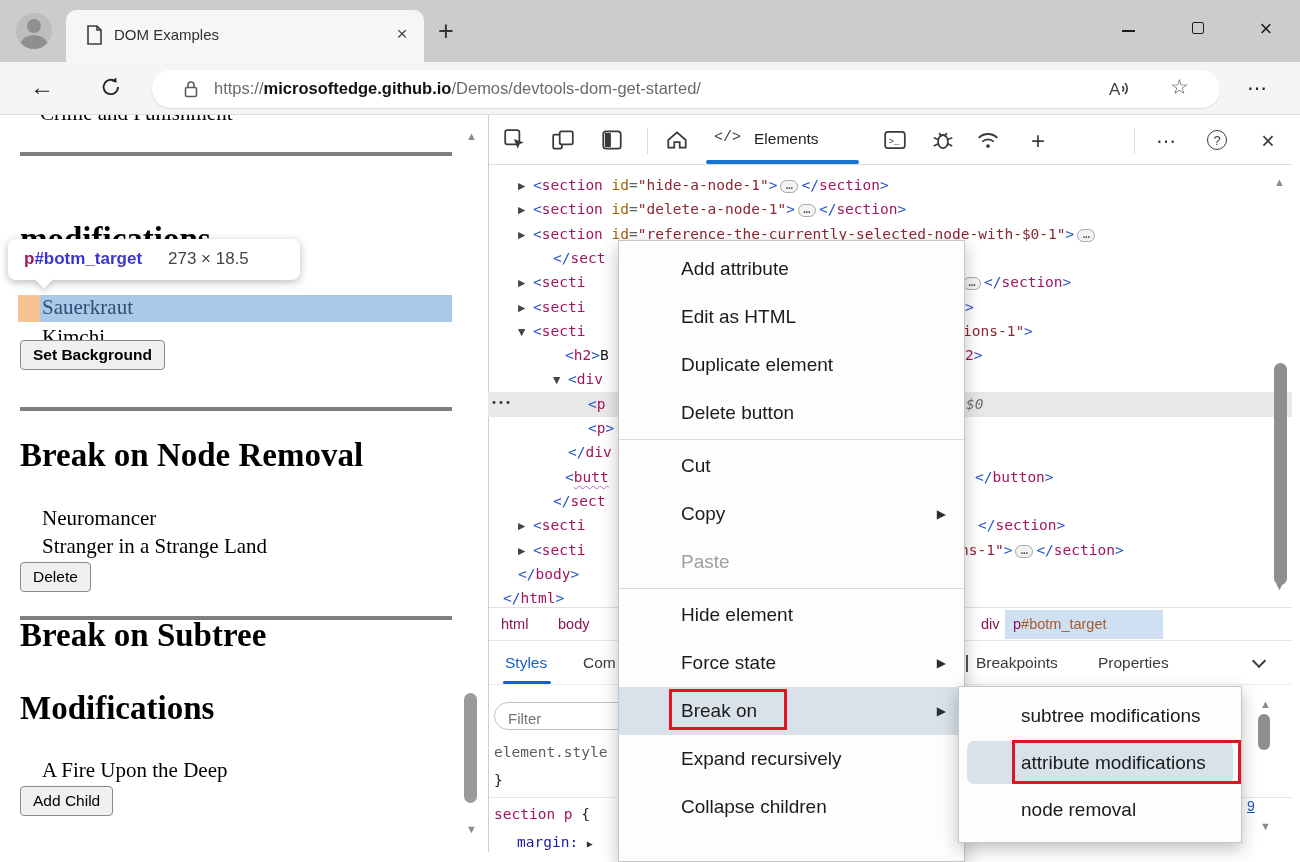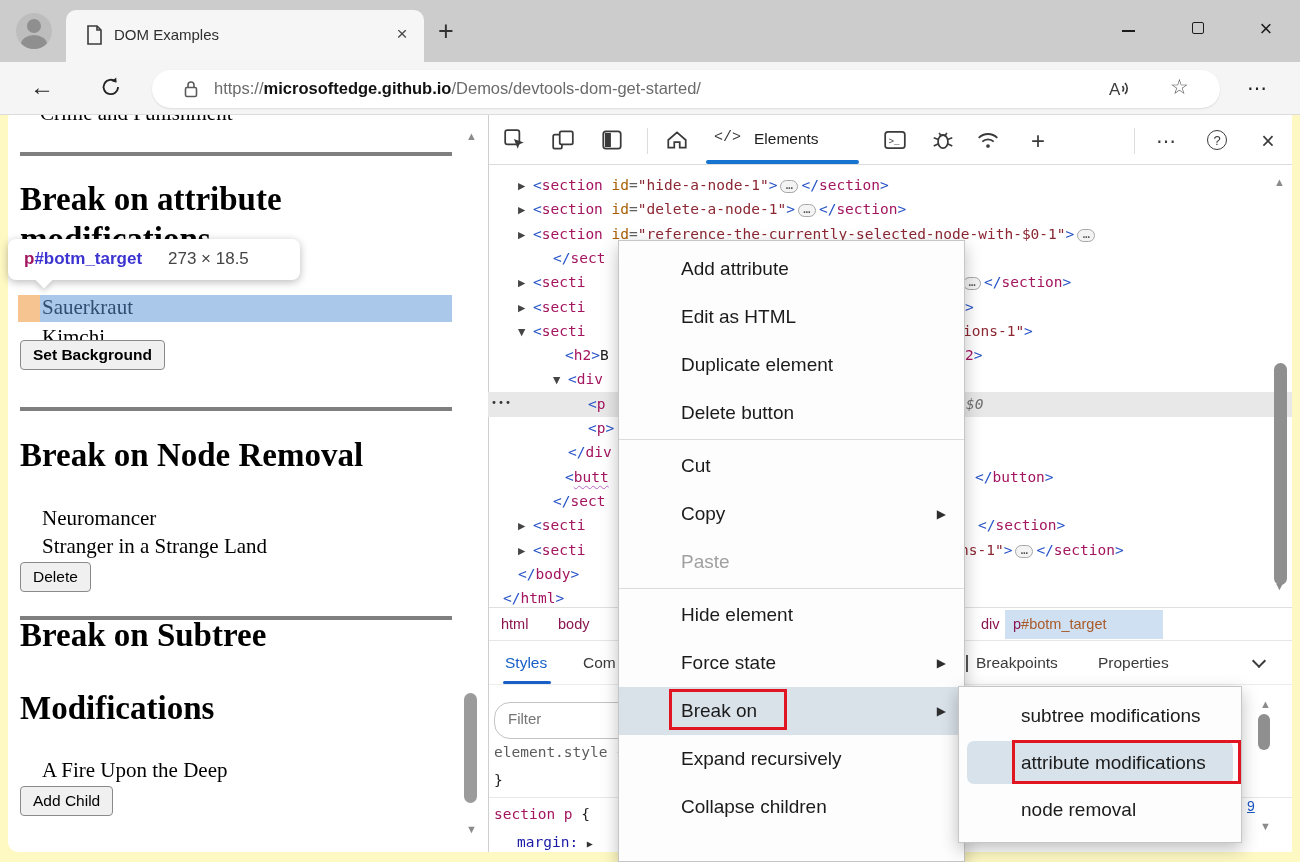--- a/index.html
+++ b/index.html
@@ -1,19 +1,19 @@
 <!DOCTYPE html>
 <html><head>
 <meta charset="utf-8">
 <style>
   * { margin:0; padding:0; box-sizing:border-box; }
   html,body { background:#888; }
   .screen {
     position:relative; width:1300px; height:862px; overflow:hidden;
-    background:#fef9c3; font-family:"Liberation Sans", sans-serif;
+    background:#ffffff; font-family:"Liberation Sans", sans-serif;
   }
   
   .titlebar { position:absolute; left:0; top:0; width:1300px; height:62px; background:#cccccc; }
   .avatar { position:absolute; left:16px; top:13px; width:36px; height:36px; border-radius:50%; background:#bdbdbd; overflow:hidden; }
   .avatar .head { position:absolute; left:11px; top:6px; width:14px; height:14px; border-radius:50%; background:#8f8f8f; }
   .avatar .body { position:absolute; left:5px; top:22px; width:26px; height:18px; border-radius:50%; background:#8f8f8f; }
   .tab { position:absolute; left:66px; top:10px; width:358px; height:52px; background:#f6f6f6; border-radius:10px 10px 0 0; }
   .tab .favicon { position:absolute; left:20px; top:15px; }
   .tab .title { position:absolute; left:48px; top:16px; font-size:15px; color:#303030; }
   .tab .close { position:absolute; left:325px; top:13px; font-size:19px; color:#4c4c4c; width:22px; text-align:center; cursor:default; }
@@ -85,21 +85,21 @@
   .crumb { position:absolute; top:0; color:#8a1550; }
   .crumb-chip { position:absolute; left:516px; top:2px; width:158px; height:29px; background:#cfe0f3; line-height:29px; padding-left:8px; }
   .crumb-chip .tg { color:#8a1550; } .crumb-chip .cid { color:#a85a28; }
   .paneltabs { position:absolute; left:489px; top:640px; width:803px; height:44px; background:#fff; border-top:1px solid #e6e6e6; font-size:15.5px; line-height:44px; color:#3b3b3b; }
   .ptab { position:absolute; top:0; }
   .ptab.active { color:#1860c8; }
   .ptab-underline { position:absolute; left:14px; top:40px; width:48px; height:3px; background:#1860c8; border-radius:2px; }
   .ptab-cut { position:absolute; left:477px; top:14px; width:2px; height:17px; background:#555; }
   .ptab-chevron { position:absolute; left:765px; top:15px; width:10px; height:10px; border-right:2px solid #3b3b3b; border-bottom:2px solid #3b3b3b; transform:rotate(45deg); }
   .filterrow { position:absolute; left:489px; top:684px; width:803px; height:56px; background:#fff; border-top:1px solid #ececec; }
-  .filter-input { position:absolute; left:5px; top:17px; width:142px; height:37px; border:1px solid #c3c3c3; border-radius:16px; font-size:15px; color:#757575; line-height:31px; padding-left:13px; background:#fff; }
+  .filter-input { position:absolute; left:5px; top:17px; width:142px; height:28px; border:1px solid #c3c3c3; border-radius:16px; font-size:15px; color:#757575; line-height:31px; padding-left:13px; background:#fff; }
   .stylespane { position:absolute; left:489px; top:740px; width:803px; height:112px; background:#fff; font-family:"DejaVu Sans Mono","Liberation Mono",monospace; font-size:14.5px; color:#222; }
   .css-line { position:absolute; white-space:nowrap; }
   .css-gray { color:#5c5c5c; }
   .css-sel { color:#a3155f; }
   .css-prop { color:#1a1aa6; }
   .css-sep { position:absolute; left:0; top:57px; width:803px; height:1px; background:#e8e8e8; }
   .css-link { position:absolute; left:758px; top:58px; font-family:"Liberation Sans",sans-serif; font-size:14px; color:#1a56c4; text-decoration:underline; }
   .sty-scroll-up { position:absolute; left:1260px; top:698px; font-size:11px; color:#8b8b8b; }
   .sty-scroll-thumb { position:absolute; left:1258px; top:714px; width:12px; height:36px; background:#8f8f8f; border-radius:6px; }
   .sty-scroll-down { position:absolute; left:1260px; top:820px; font-size:11px; color:#8b8b8b; }
@@ -169,21 +169,20 @@
           </svg>
       </span>
       <span class="omni-star">☆</span>
     </div>
     <span class="nav-more">⋯</span>
   </div>
 
   <div class="page-panel">
     <div class="page-clipped serif">Crime and Punishment</div>
     <div class="page-hr" style="top:37px;"></div>
-    <div class="page-h1 serif" style="top:66px;">Break on attribute</div>
     <div class="page-h1 serif" style="top:106px;">modifications</div>
     <div class="hl-margin"></div>
     <div class="hl-row"></div>
     <div class="page-item serif" style="top:180px; color:#2f4e70;">Sauerkraut</div>
     <div class="page-item serif" style="top:210px;">Kimchi</div>
     <div class="pg-btn" style="top:225px;font-weight:bold;">Set Background</div>
     <div class="page-hr" style="top:292px;"></div>
     <div class="page-h1 serif" style="top:322px;">Break on Node Removal</div>
     <div class="page-item serif" style="top:391px;">Neuromancer</div>
     <div class="page-item serif" style="top:419px;">Stranger in a Strange Land</div>

